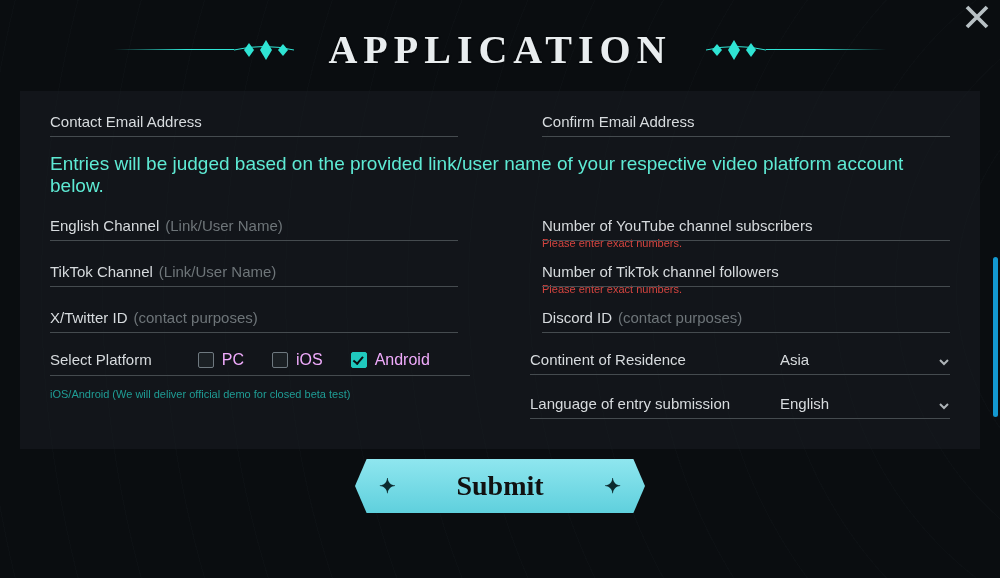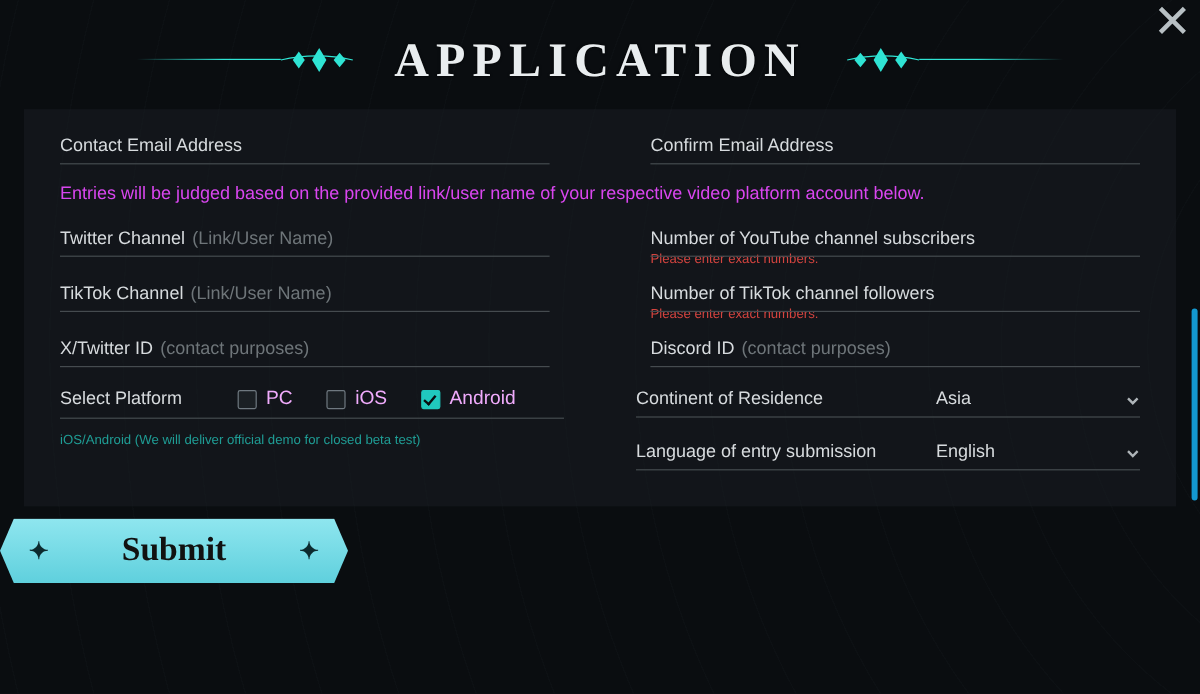--- a/index.html
+++ b/index.html
@@ -58,21 +58,21 @@
     border-bottom: 1px solid #454b4f;
     padding: 4px 0 6px 0;
     margin-bottom: 14px;
     display: flex; align-items: baseline; gap: 6px;
     font-size: 15px;
   }
   .label { color: #d7dbde; white-space: nowrap; }
   .hint  { color: #6e7579; }
   .err   { color: #d4443f; font-size: 11px; margin-top: -10px; margin-bottom: 10px; }
   .info-line {
-    color: #d946ef; font-size: 15px; margin: 2px 0 16px 0;
+    color: #5eead4; font-size: 19px; margin: 2px 0 16px 0;
   }
   .tiny-info { color: #1f9d95; font-size: 11px; line-height: 1.5; margin-top: -4px;}
 
   
   .platform-row { display: flex; align-items: flex-start; gap: 28px; }
   .platform-row .label { margin-right: 18px; }
   .chk { display: inline-flex; align-items: center; gap: 8px; cursor: pointer; }
   .chk-box {
     width: 16px; height: 16px; border: 1px solid #6f7980; border-radius: 2px;
     background: #1b2024; display: inline-flex; align-items: center; justify-content: center;
@@ -89,21 +89,21 @@
     display: flex; align-items: center; justify-content: space-between;
     border-bottom: 1px solid #454b4f; padding: 4px 0 6px 0; margin-bottom: 16px;
     font-size: 15px;
   }
   .select-val-wrap { display: flex; align-items: center; gap: 40px; color: #d7dbde; min-width: 170px; justify-content: space-between;}
   .chev { width: 12px; height: 12px; }
   .chev svg { width: 12px; height: 12px; stroke: #aeb4b8; stroke-width: 2; fill: none; }
 
   
   .submit-wrap {
-    display: flex; justify-content: flex-start; margin-top: 10px;
+    display: flex; justify-content: center; margin-top: 10px;
   }
   .submit-btn {
     position: relative;
     width: 290px; height: 54px;
     background: linear-gradient(180deg, #8fe6ef 0%, #5fd0dd 100%);
     display: flex; align-items: center; justify-content: center;
     font-family: Georgia, "Times New Roman", serif;
     font-size: 28px; font-weight: 700; color: #111;
     cursor: pointer;
     clip-path: polygon(0% 50%, 4% 0%, 96% 0%, 100% 50%, 96% 100%, 4% 100%);
@@ -174,21 +174,21 @@
         <span class="label">Confirm Email Address</span>
       </div>
     </div>
   </div>
 
   <div class="info-line">Entries will be judged based on the provided link/user name of your respective video platform account below.</div>
 
   <div class="row">
     <div class="col">
       <div class="field">
-        <span class="label">Twitter Channel</span>
+        <span class="label">English Channel</span>
         <span class="hint">(Link/User Name)</span>
       </div>
     </div>
     <div class="col">
       <div class="field" style="margin-bottom:6px">
         <span class="label">Number of YouTube channel subscribers</span>
       </div>
       <div class="err">Please enter exact numbers.</div>
     </div>
   </div>

